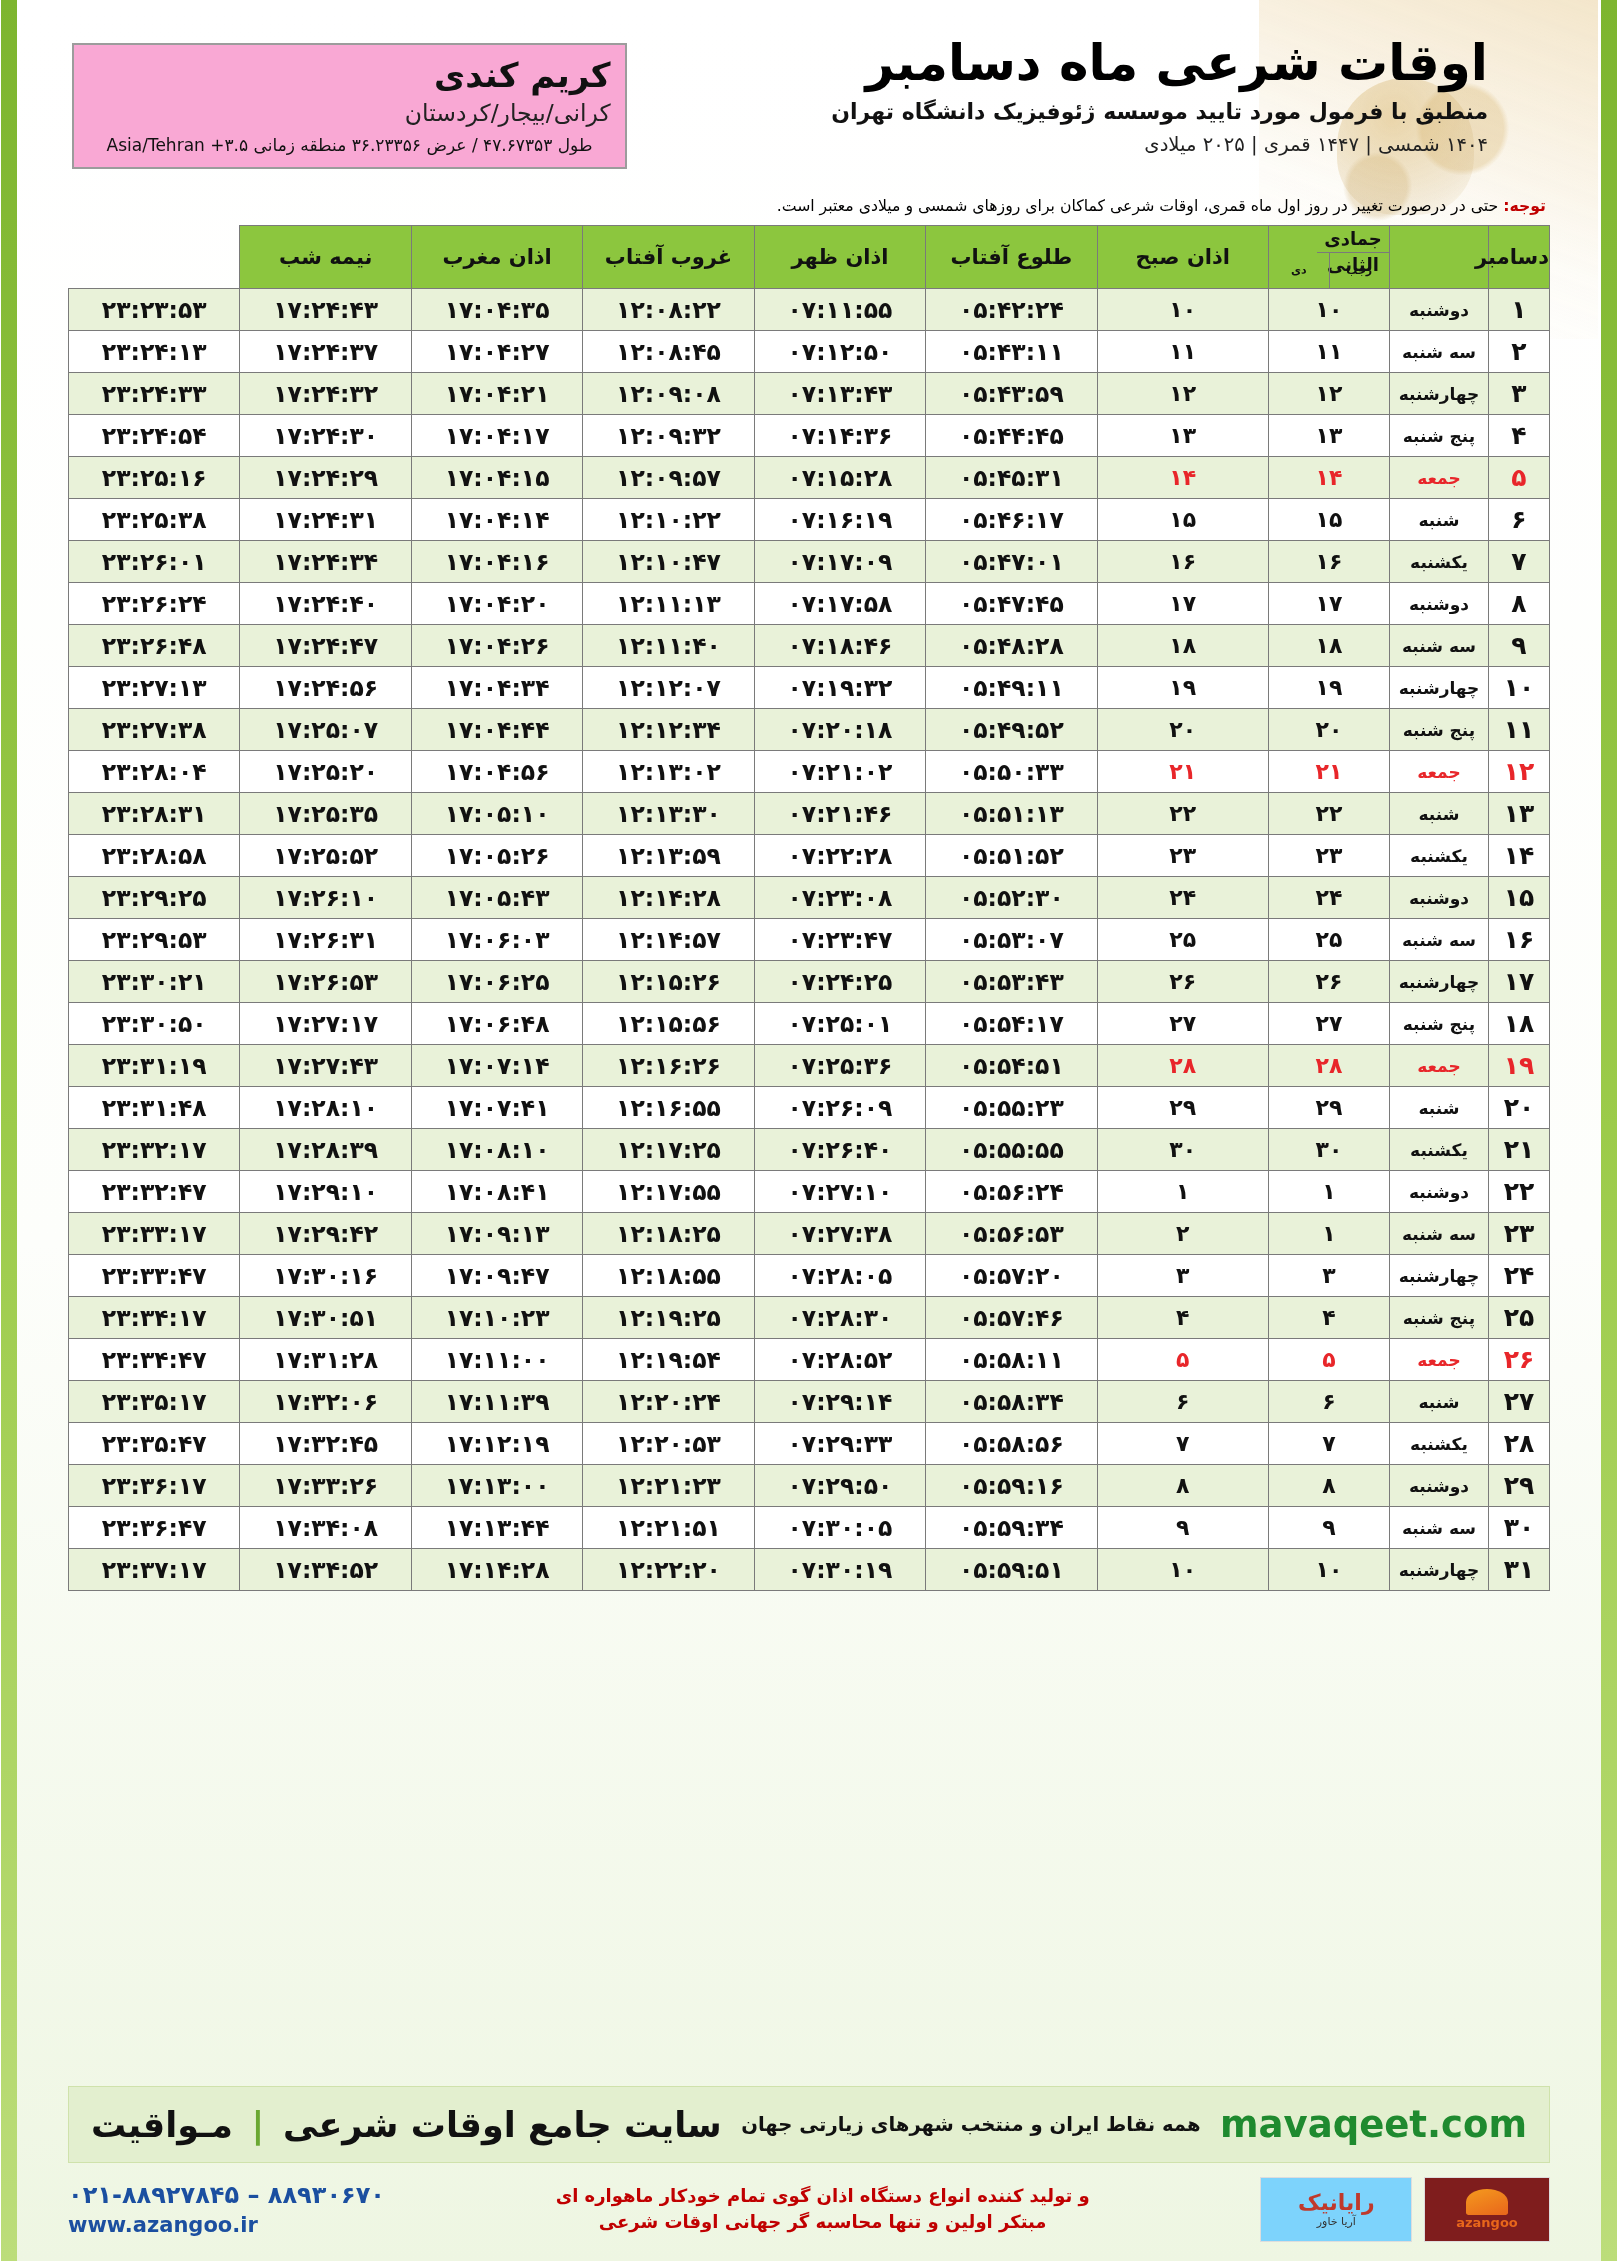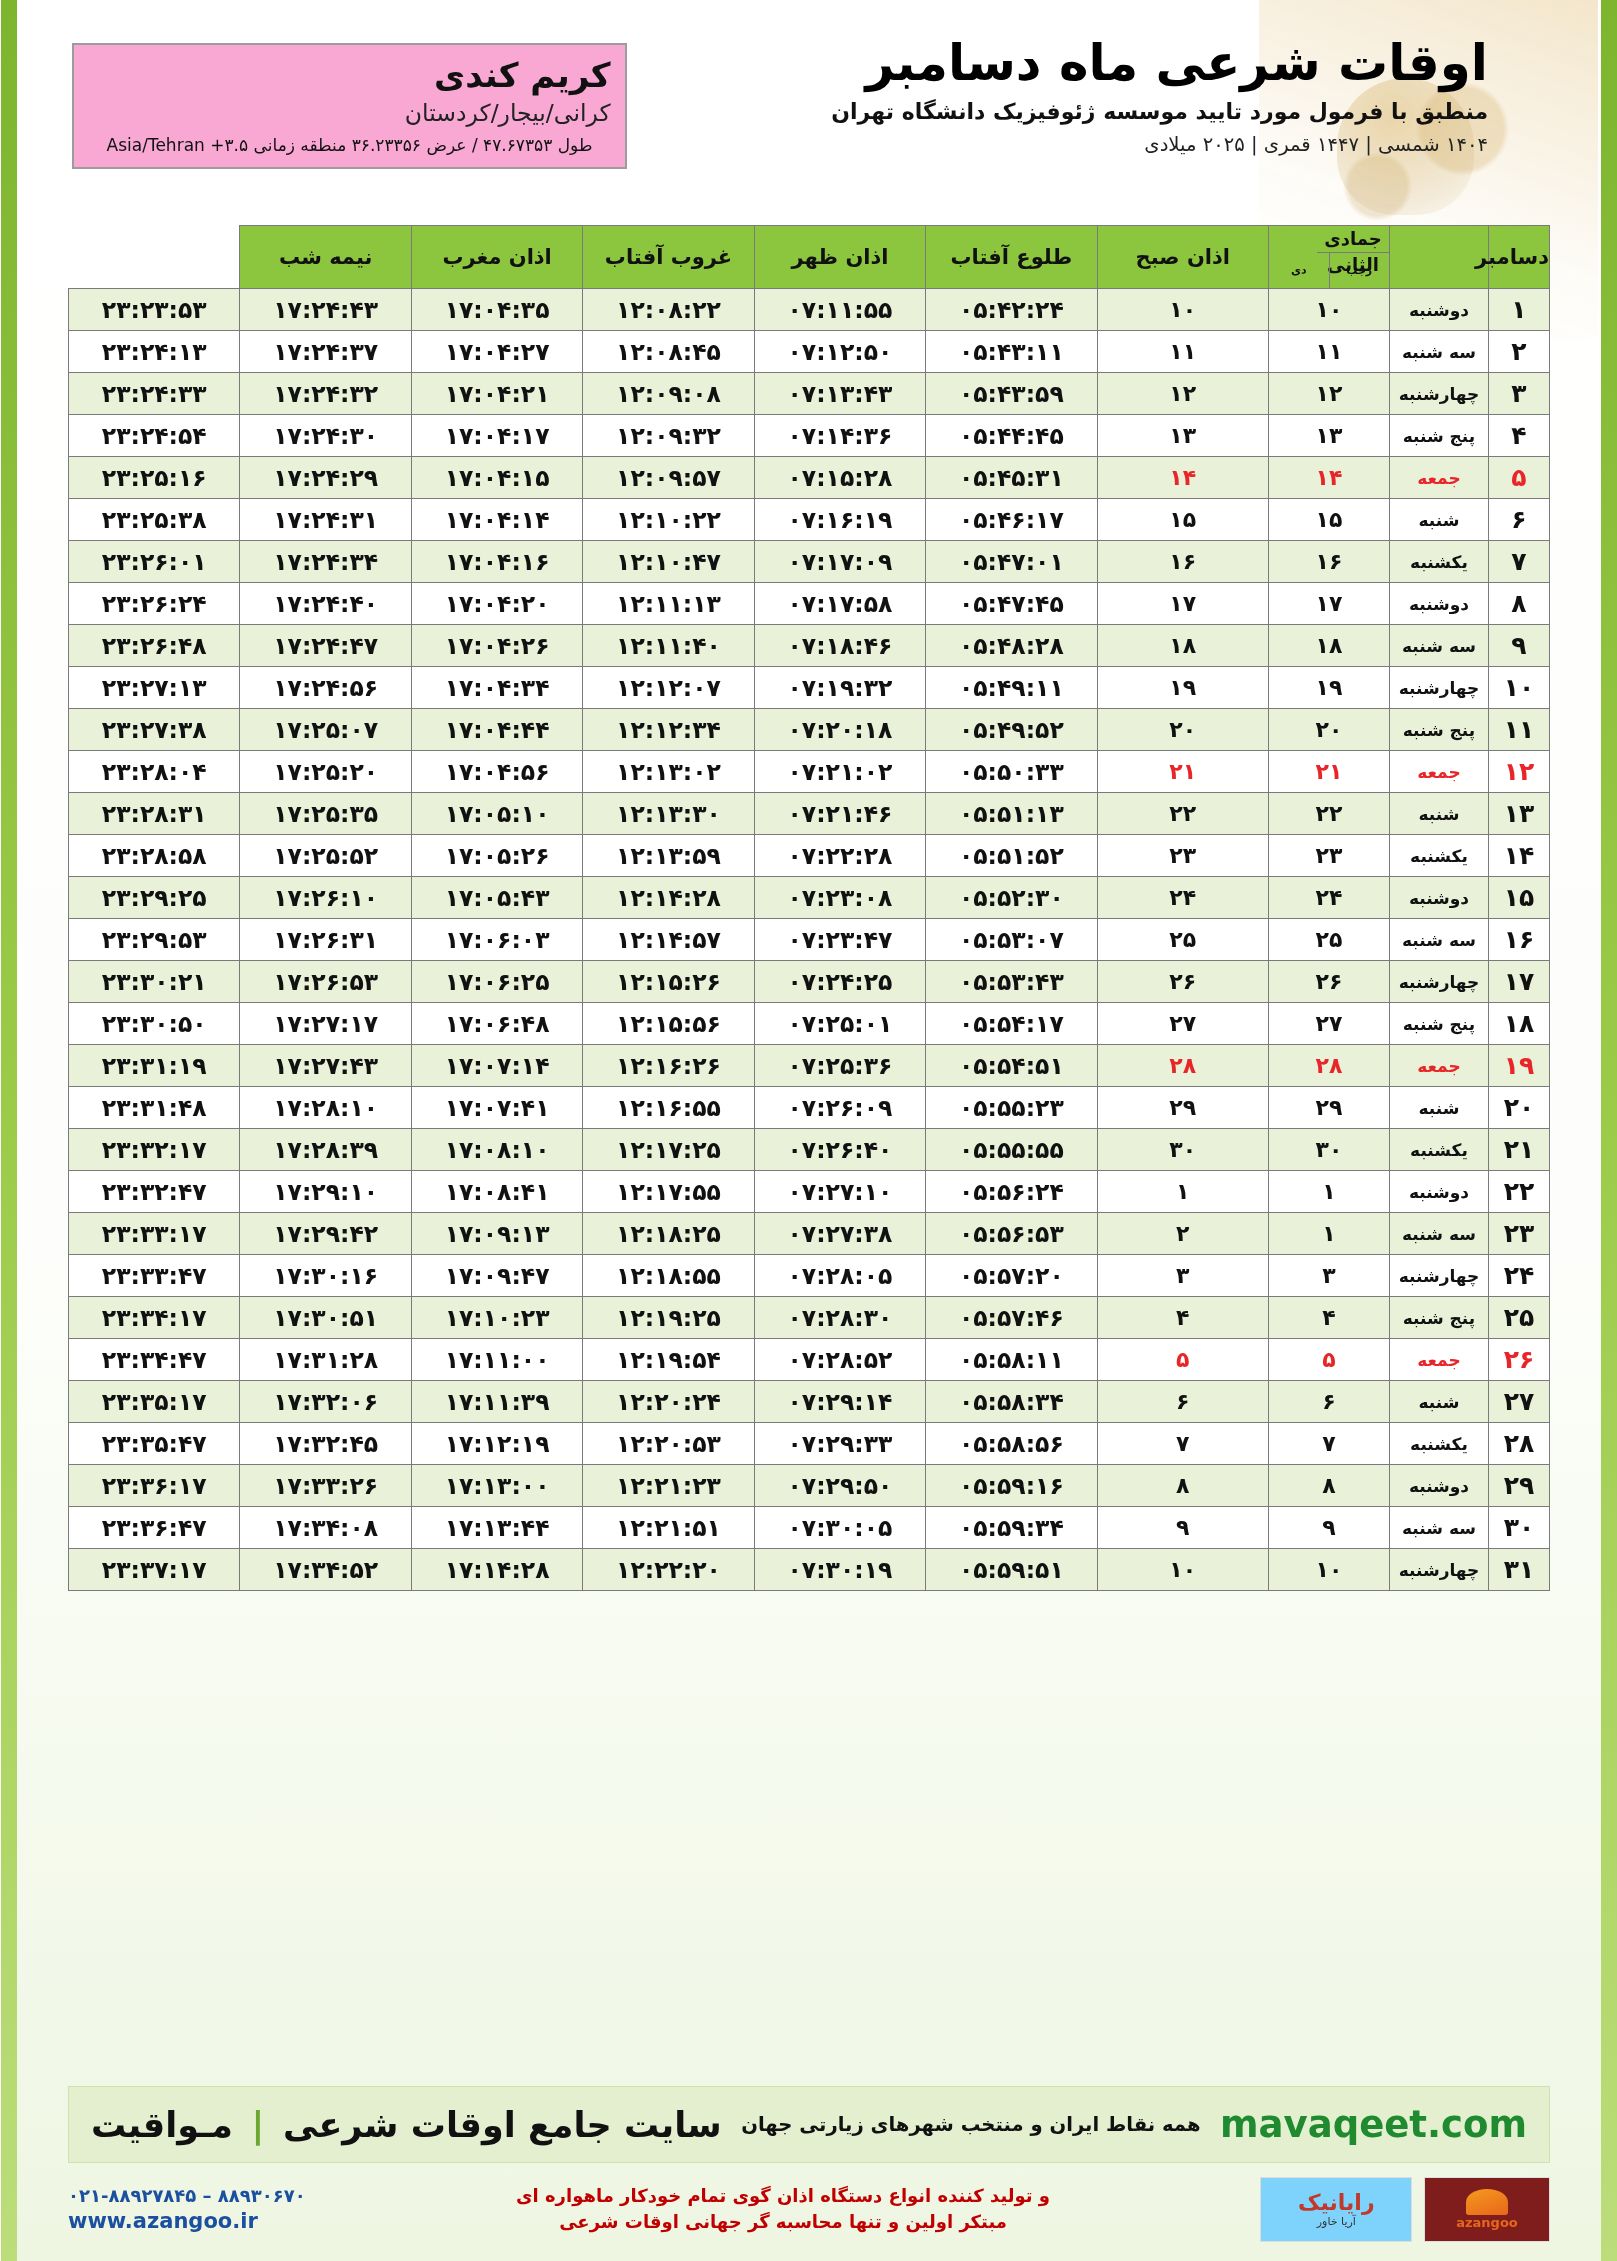--- a/index.html
+++ b/index.html
@@ -278,21 +278,21 @@
     font-weight: bold;
     line-height: 1.45;
     flex: 1;
   }
   .bb-contact {
     text-align: left;
     direction: ltr;
     color: #1b4fa0;
     font-weight: bold;
   }
-  .bb-contact .phone { font-size: 18px; }
+  .bb-contact .phone { font-size: 24px; }
   .bb-contact .web { font-size: 21px; margin-top: 3.9px; }
 </style>
 </head>
 <body>
 
 <div class="page">
 
   <div class="edge-left"></div>
   <div class="edge-right"></div>
 
@@ -304,20 +304,24 @@
       <div class="title-sub">منطبق با فرمول مورد تایید موسسه ژئوفیزیک دانشگاه تهران</div>
       <div class="title-dates">۱۴۰۴ شمسی | ۱۴۴۷ قمری | ۲۰۲۵ میلادی</div>
     </div>
 
     <div class="city-card">
       <div class="city-name">کریم کندی</div>
       <div class="city-region">کرانی/بیجار/کردستان</div>
       <div class="city-coords">طول ۴۷.۶۷۳۵۳ / عرض ۳۶.۲۳۳۵۶ منطقه زمانی ۳.۵+ Asia/Tehran</div>
     </div>
 
+    <div class="note-line">
+      <b>توجه:</b>
+      <span>حتی در درصورت تغییر در روز اول ماه قمری، اوقات شرعی کماکان برای روزهای شمسی و میلادی معتبر است.</span>
+    </div>
   </div>
 
   <div class="table-wrap">
     <table class="prayer">
       <thead>
         <tr>
           <th style="width:60px">دسامبر</th>
           <th style="width:98px"></th>
           <th class="split-head" style="width:120px">
             <div class="top">

